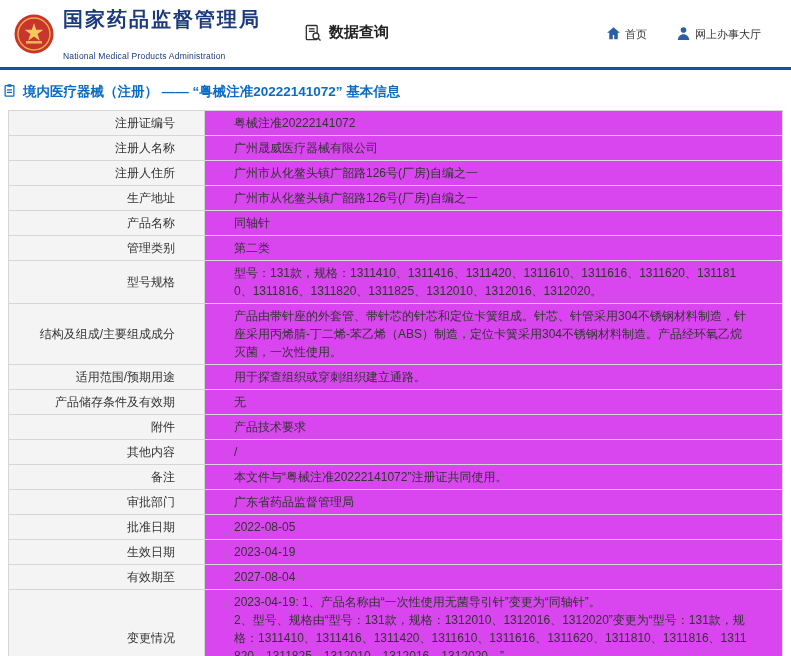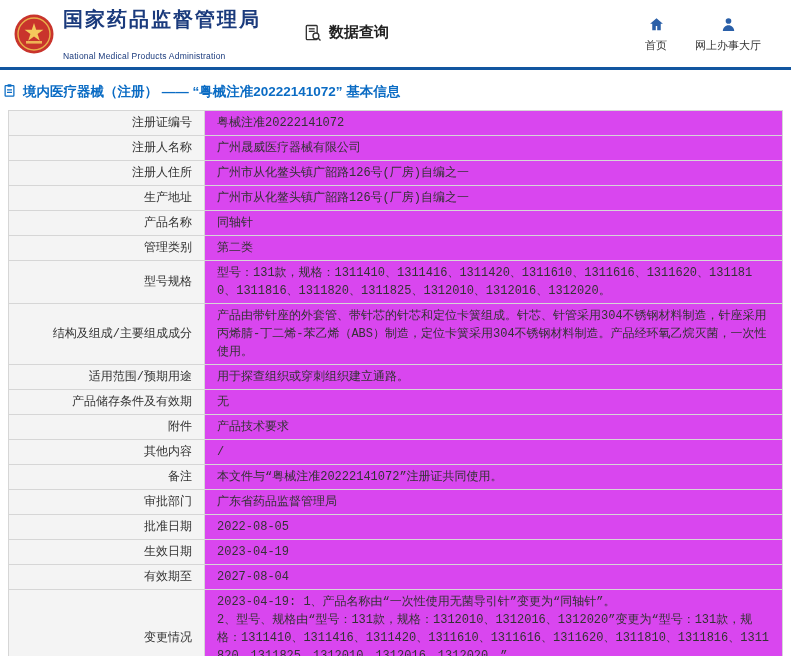--- a/index.html
+++ b/index.html
@@ -37,21 +37,21 @@
     gap: 6px;
     margin-left: 42px;
     font-size: 15px;
     font-weight: 600;
     color: #222;
     cursor: pointer;
   }
   .topnav { margin-left: auto; display: flex; gap: 28px; padding-right: 16px; }
   .topnav-item {
     display: flex;
-    flex-direction: column;
+    flex-direction: row;
     align-items: center;
     gap: 3px;
     font-size: 11px;
     color: #333;
     cursor: pointer;
     white-space: nowrap;
   }
 
   .blue-line { height: 3px; background: #1256a0; }
 
@@ -70,24 +70,23 @@
   .info-table {
     width: 775px;
     margin: 0 8px 8px 8px;
     border-collapse: collapse;
     table-layout: fixed;
   }
   .info-table th, .info-table td {
     border: 1px solid #d6d6d6;
     font-size: 12px;
     line-height: 1.5;
-    padding: 3px 12px;
+    padding: 3px 29px;
     color: #333;
     vertical-align: middle;
-    font-family: Liberation Mono, monospace;
   }
   .info-table th {
     width: 196px;
     background: #f4f4f4;
     font-weight: normal;
     text-align: right;
   }
   .info-table td {
     background: #d946ef;
     text-align: left;

